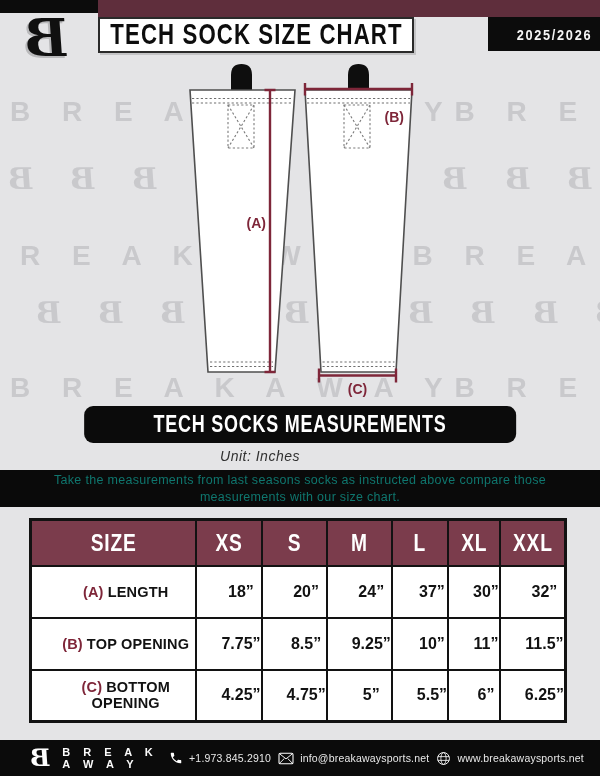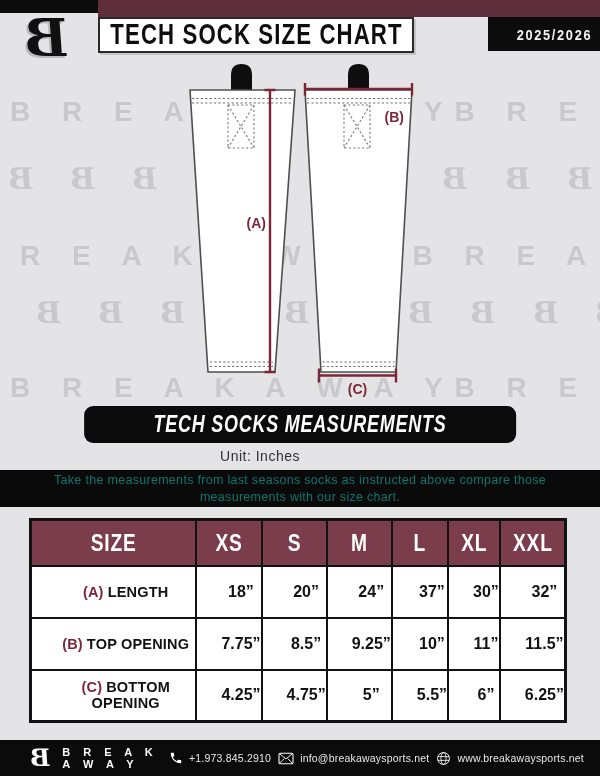--- a/index.html
+++ b/index.html
@@ -35,25 +35,25 @@
   .wm-text { position:absolute; left:10px; right:10px; display:flex; justify-content:space-between;
     font-size:28px; font-weight:700; letter-spacing:12px; white-space:nowrap; }
   .wm-text.offset { transform:translateX(-42px); }
   .wm-logos { position:absolute; left:8px; right:8px; display:flex; justify-content:space-between; }
   .wm-logos .monogram { font-size:30px; font-weight:bold; }
   .wm-logos.offset { transform:translateX(28px); }
   
   .diagram-svg { position:absolute; left:0; top:56px; }
   .banner {
     position:absolute; top:406px; left:50%; transform:translateX(-50%);
-    background:#0b0b0b; border-radius:9px; padding:5px 28px; white-space:nowrap;font-style:italic;
+    background:#0b0b0b; border-radius:9px; padding:5px 28px; white-space:nowrap;
   }
   .banner .cond { font-size:23px; font-weight:800; letter-spacing:1px; color:#ffffff; transform:scaleX(0.78); }
   .unit-label { position:absolute; top:448px; left:0; width:520px; text-align:center;
-    font-size:14px; color:#303030; letter-spacing:0.5px; }
+    font-style:italic; font-size:14px; color:#303030; letter-spacing:0.5px; }
   .instruction-bar {
     position:absolute; top:470px; left:0; width:600px; height:37px; background:#0a0a0a;
     color:#0f766e; font-size:12.5px; line-height:16.5px; text-align:center; padding-top:2px;
     letter-spacing:0.3px;
   }
   
   table.size-chart {
     position:absolute; top:518px; left:29px; width:538px;
     border-collapse:collapse; background:#ffffff; border:3px solid #121212;
   }

